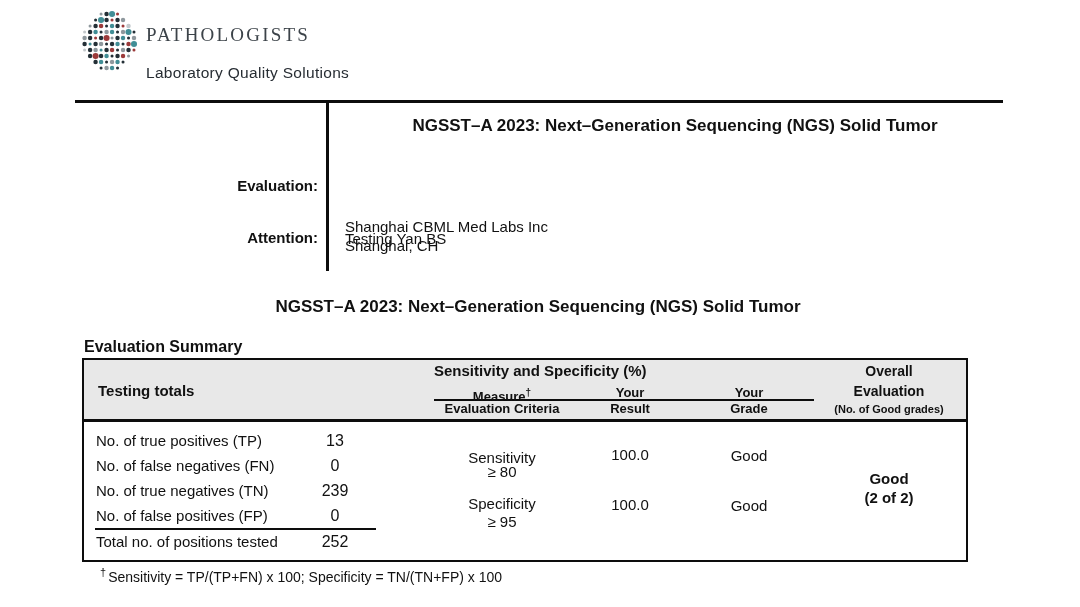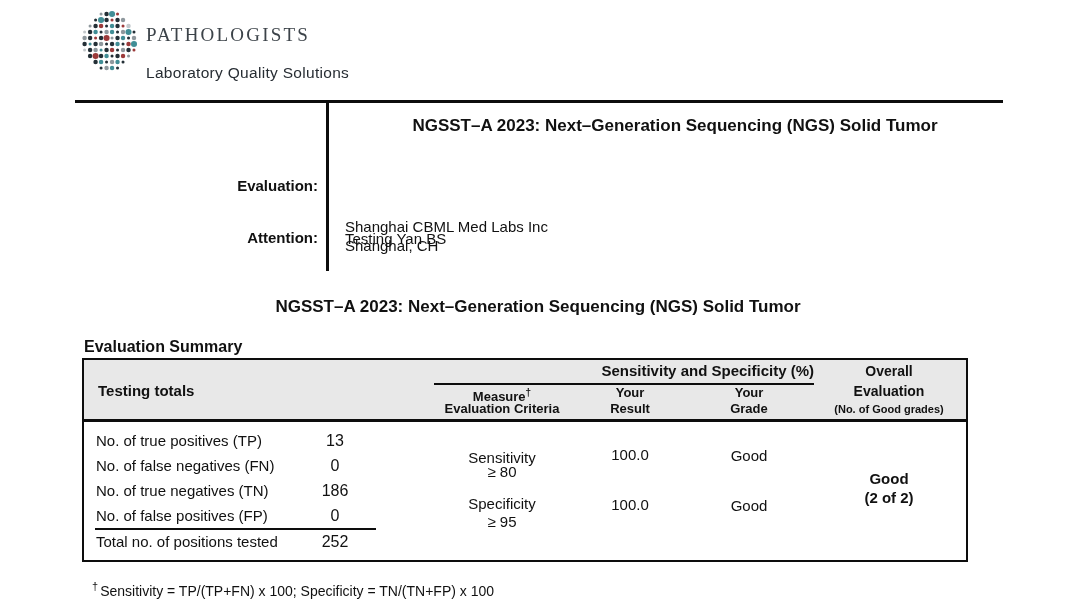--- a/index.html
+++ b/index.html
@@ -39,22 +39,22 @@
   .section-title { left:10px; top:297px; width:1056px; text-align:center;
                    font-size:17px; font-weight:bold; white-space:nowrap; }
   .summary-heading { left:84px; top:338px; font-size:16px; font-weight:bold; }
 
   
   .eval-table { left:82px; top:358px; width:886px; height:204px;
                 border:2px solid #0d0d0d; background:#fff; }
   .eval-header { position:absolute; left:0; top:0; width:100%; height:62px;
                  background:#e8e8e8; border-bottom:3px solid #0d0d0d; }
   .hdr-testing { position:absolute; left:14px; top:22px; font-size:15px; font-weight:bold; }
-  .hdr-group { position:absolute; left:350px; top:2px; width:380px; text-align:right;
-               font-size:15px; font-weight:bold; padding-bottom:4px;
+  .hdr-group { position:absolute; left:350px; top:2px; width:380px; text-align:left;
+               font-size:15px; font-weight:bold; padding-bottom:20px;
                border-bottom:2px solid #0d0d0d; }
   .hdr-sub { position:absolute; text-align:center; font-size:13px; font-weight:bold; line-height:16px; }
   .col-measure { left:333px; width:170px; }
   .col-result  { left:496px; width:100px; }
   .col-grade   { left:615px; width:100px; }
   .col-overall { left:726px; width:158px; }
   .sub-l1 { top:25px; }
   .sub-l2 { top:41px; }
   .ovr-l1 { top:3px;  font-size:14px; }
   .ovr-l2 { top:23px; font-size:14px; }
@@ -66,21 +66,21 @@
   .tt-val { position:absolute; width:54px; left:224px; text-align:center; font-size:16px; }
   .tt-underline { position:absolute; left:11px; top:44px; width:281px; height:2px; background:#0d0d0d; }
   .measure-name { position:absolute; text-align:center; font-size:15px; }
   .measure-crit { position:absolute; text-align:center; font-size:15px; }
   .result-val   { position:absolute; text-align:center; font-size:15px; }
   .grade-val    { position:absolute; text-align:center; font-size:15px; }
   .overall-grade { position:absolute; text-align:center; font-size:15px; font-weight:bold; }
   .overall-count { position:absolute; text-align:center; font-size:15px; font-weight:bold; }
 
   
-  .footnote { left:92px; top:566px; font-size:14px;margin-top:14px; }
+  .footnote { left:100px; top:566px; font-size:14px; }
   .footnote .dg { font-size:11px; vertical-align:super; margin-right:2px; }
 </style>
 </head>
 <body>
 
 <div class="abs logo-block">
   <span class="logo-dots">
     <svg viewBox="0 0 56 61" width="58" height="62" xmlns="http://www.w3.org/2000/svg">
         <circle cx="20.200000000000003" cy="4" r="1.5" fill="#8f989d"></circle>
         <circle cx="25.6" cy="4" r="2.2" fill="#232f36"></circle>
@@ -201,21 +201,21 @@
     <div class="hdr-sub col-overall ovr-l3">(No. of Good grades)</div>
   </div>
 
   <div class="eval-body">
 
     <div class="tt-row" style="top:9px"><span>No. of true positives (TP)</span></div>
     <div class="tt-val" style="top:9px">13</div>
     <div class="tt-row" style="top:34px"><span>No. of false negatives (FN)</span></div>
     <div class="tt-val" style="top:34px">0</div>
     <div class="tt-row" style="top:59px"><span>No. of true negatives (TN)</span></div>
-    <div class="tt-val" style="top:59px">186</div>
+    <div class="tt-val" style="top:59px">239</div>
     <div class="tt-row" style="top:84px"><span>No. of false positives (FP)</span></div>
     <div class="tt-val" style="top:84px">0</div>
     <div class="tt-underline" style="top:105px"></div>
     <div class="tt-row" style="top:110px"><span>Total no. of positions tested</span></div>
     <div class="tt-val" style="top:110px">252</div>
 
     <div class="measure-name col-measure" style="top:26px">Sensitivity</div>
     <div class="measure-crit col-measure" style="top:40px">≥ 80</div>
     <div class="result-val col-result" style="top:23px">100.0</div>
     <div class="grade-val col-grade" style="top:24px">Good</div>

